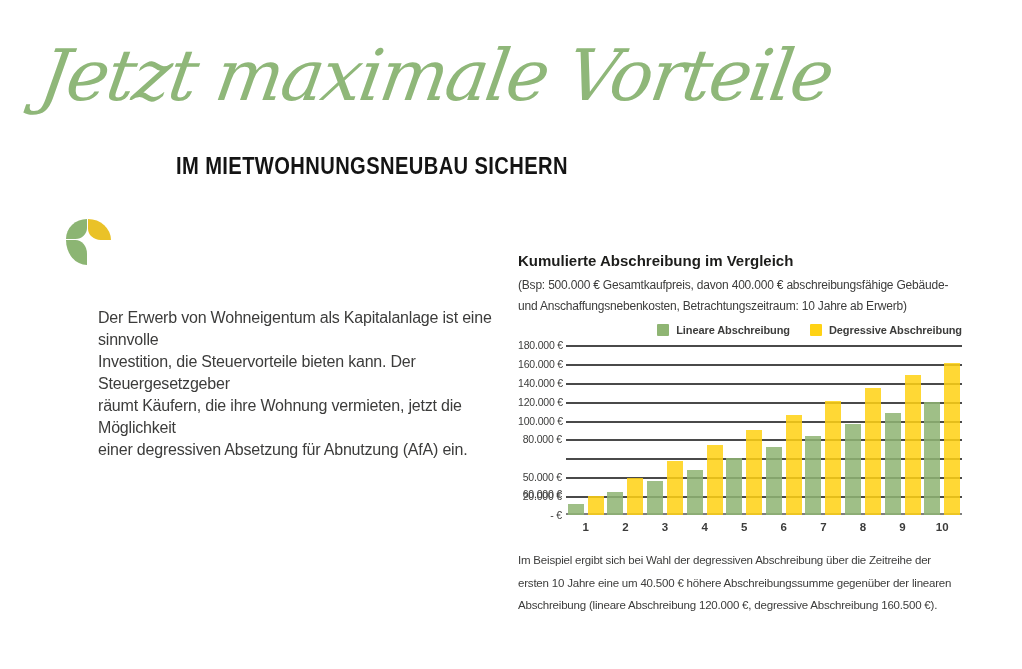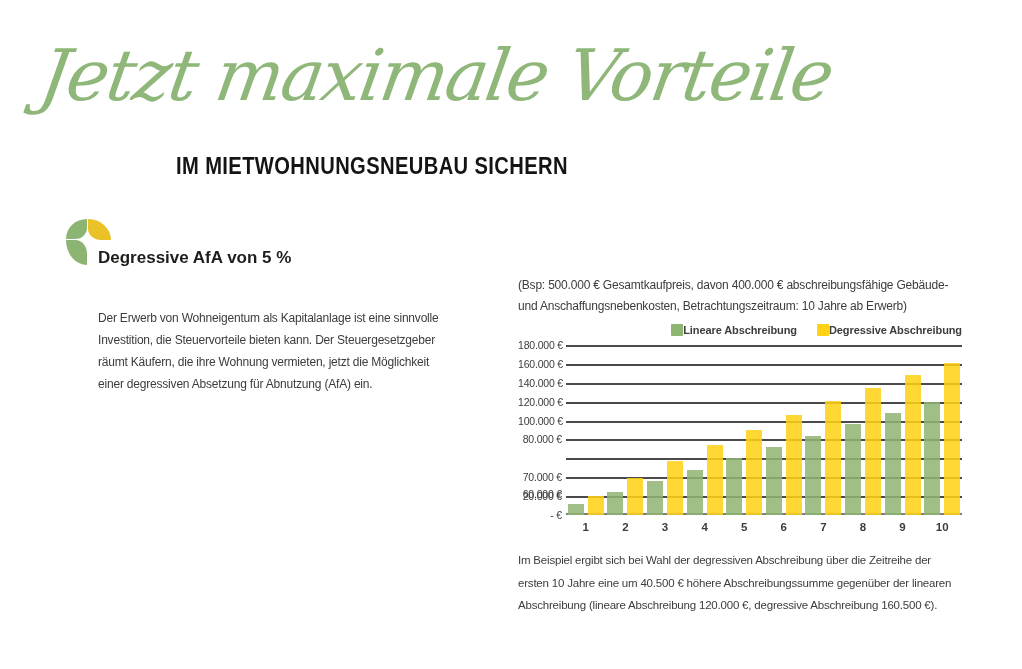--- a/index.html
+++ b/index.html
@@ -26,38 +26,38 @@
   .petal-tl{left:0;top:0;width:21px;height:20px;background:#8cb573;border-radius:100% 0 55% 0;}
   .petal-tr{left:22px;top:0;width:23px;height:21px;background:#eac228;border-radius:0 100% 0 55%;}
   .petal-bl{left:0;top:21px;width:21px;height:25px;background:#8cb573;border-radius:0 55% 0 100%;}
   
   .col-heading{
     position:absolute;left:98px;top:248px;
     font-size:17px;font-weight:700;color:#1d1d1b;white-space:nowrap;
   }
   .body-copy{
     position:absolute;left:98px;top:285px;width:400px;
-    font-size:12px;line-height:22px;letter-spacing:-0.2px;color:#3c3c3b;
+    font-size:16px;line-height:22px;letter-spacing:-0.2px;color:#3c3c3b;
     white-space:pre-line;
   }
   .body-copy p{margin:0 0 6px 0;white-space:pre-line;}
   
   .chart-title{
     position:absolute;left:518px;top:252px;
     font-size:15px;font-weight:700;color:#1d1d1b;white-space:nowrap;
   }
   .chart-subtitle{
     position:absolute;left:518px;top:275px;width:470px;
     font-size:12px;line-height:21px;letter-spacing:-0.2px;color:#3c3c3b;white-space:pre-line;
   }
   .legend{
     position:absolute;left:518px;top:324px;width:444px;
     display:flex;justify-content:flex-end;gap:20px;align-items:center;
   }
-  .legend-item{display:flex;align-items:center;}
+  .legend-item{display:flex;align-items:center;gap:7px;}
   .legend-swatch{width:12px;height:12px;border-radius:1px;display:inline-block;}
   .legend-label{font-size:11px;font-weight:700;color:#3c3c3b;letter-spacing:-0.1px;}
   .chart{position:absolute;left:518px;top:345px;width:444px;height:170px;}
   .yaxis{position:absolute;left:0;top:0;width:44px;height:170px;}
   .ytick{
     position:absolute;right:0;width:44px;text-align:right;
     font-size:10.5px;font-weight:400;color:#3c3c3b;letter-spacing:-0.2px;white-space:nowrap;
   }
   .plot{position:absolute;left:48px;top:0;width:396px;height:170px;}
   .gridline{position:absolute;left:0;width:100%;height:2px;background:#4a4a4a;z-index:1;}
@@ -78,28 +78,28 @@
 <div class="page">
 
   <div class="script-title">Jetzt maximale Vorteile</div>
   <div class="header-subtitle">IM MIETWOHNUNGSNEUBAU SICHERN</div>
 
   <div class="logo">
     <div class="petal petal-tl"></div>
     <div class="petal petal-tr"></div>
     <div class="petal petal-bl"></div>
   </div>
-  <div class="col-heading">Degressive AfA von 5 %</div>
   <div class="body-copy">
     <p>Der Erwerb von Wohneigentum als Kapitalanlage ist eine sinnvolle
 Investition, die Steuervorteile bieten kann. Der Steuergesetzgeber
 räumt Käufern, die ihre Wohnung vermieten, jetzt die Möglichkeit
 einer degressiven Absetzung für Abnutzung (AfA) ein.</p>
   </div>
 
+  <div class="chart-title">Kumulierte Abschreibung im Vergleich</div>
   <div class="chart-subtitle">(Bsp: 500.000 € Gesamtkaufpreis, davon 400.000 € abschreibungsfähige Gebäude-
 und Anschaffungsnebenkosten, Betrachtungszeitraum: 10 Jahre ab Erwerb)</div>
 
   <div class="legend">
     <div class="legend-item">
       <span class="legend-swatch" style="background: rgb(143, 181, 115);"></span>
       <span class="legend-label">Lineare Abschreibung</span>
     </div>
     <div class="legend-item">
       <span class="legend-swatch" style="background: rgb(255, 210, 20);"></span>
@@ -109,21 +109,21 @@
 
   <div class="chart">
     <div class="yaxis">
         <div class="ytick" style="top: -6px;">180.000 €</div>
         <div class="ytick" style="top: 13px;">160.000 €</div>
         <div class="ytick" style="top: 32px;">140.000 €</div>
         <div class="ytick" style="top: 51px;">120.000 €</div>
         <div class="ytick" style="top: 70px;">100.000 €</div>
         <div class="ytick" style="top: 88px;">80.000 €</div>
         <div class="ytick" style="top: 107px; margin-top: 36px;">60.000 €</div>
-        <div class="ytick" style="top: 126px;">70.000 €</div>
+        <div class="ytick" style="top: 126px;">50.000 €</div>
         <div class="ytick" style="top: 145px;">20.000 €</div>
         <div class="ytick" style="top: 164px;">- €</div>
       </div>
     <div class="plot">
       <div class="grid-layer">
           <div class="gridline" style="top: 0px; background: rgb(74, 74, 74);"></div>
           <div class="gridline" style="top: 19px; background: rgb(74, 74, 74);"></div>
           <div class="gridline" style="top: 38px; background: rgb(74, 74, 74);"></div>
           <div class="gridline" style="top: 57px; background: rgb(74, 74, 74);"></div>
           <div class="gridline" style="top: 76px; background: rgb(74, 74, 74);"></div>

